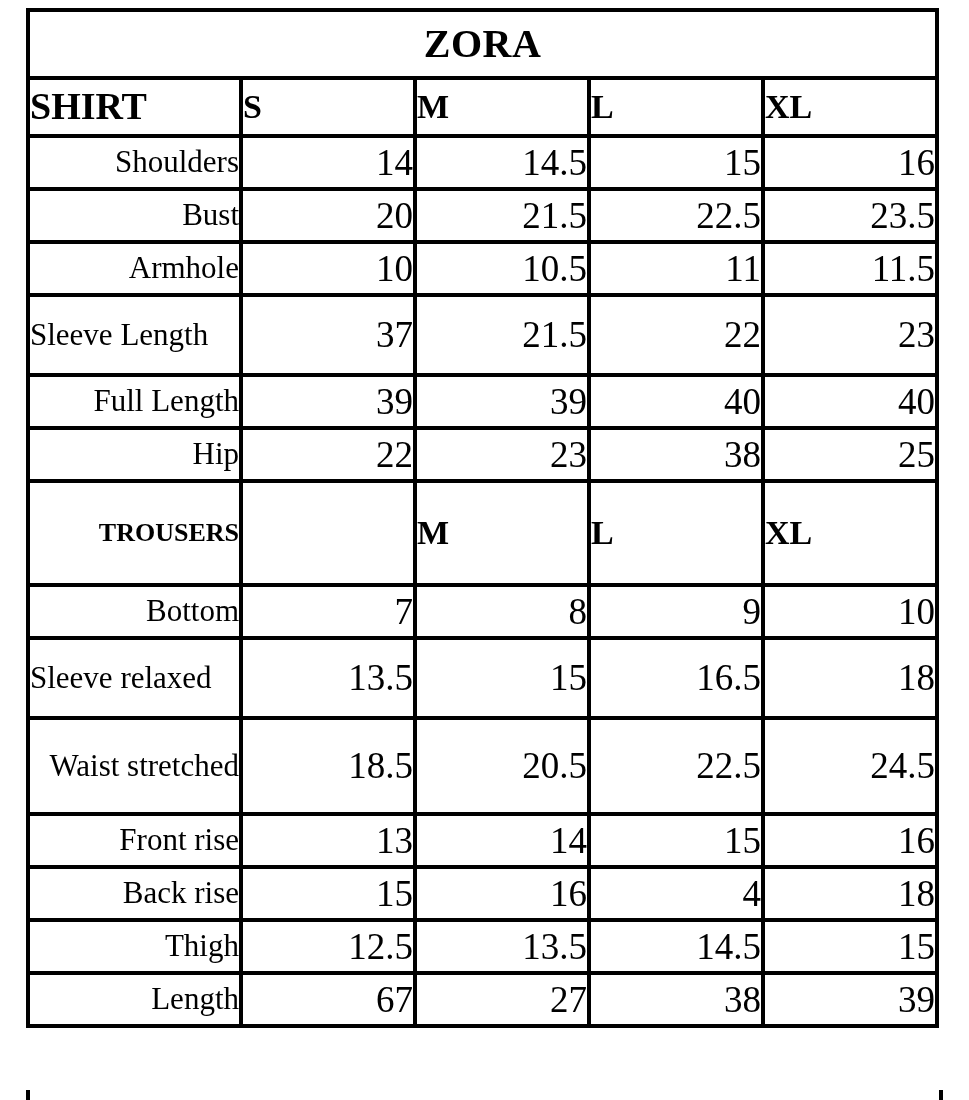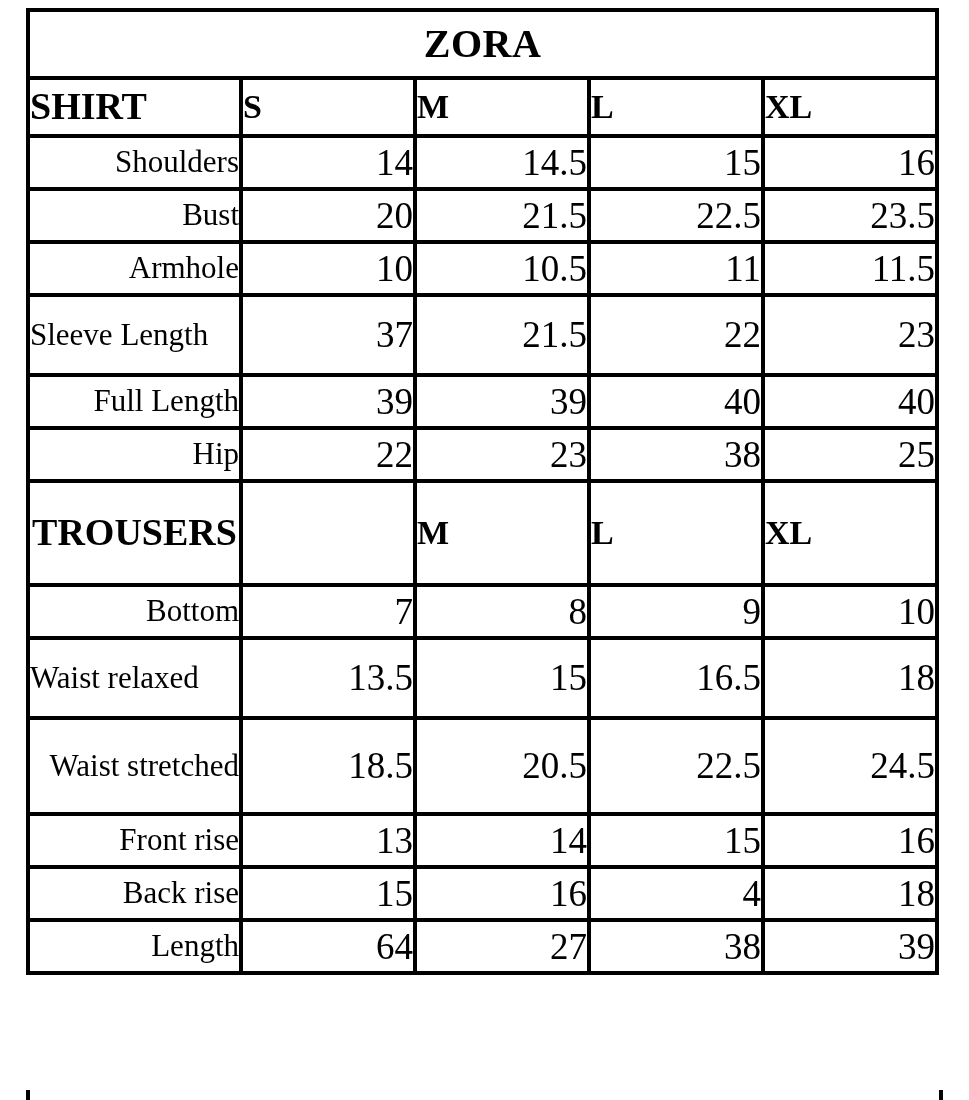--- a/index.html
+++ b/index.html
@@ -55,22 +55,22 @@
     text-align: left;
     padding: 4px 0 6px 8px;
     height: 54px;
     line-height: 1.05;
   }
   .hdr-cell.big {
     font-size: 38px;
   }
   .sect-cell {
     font-weight: bold;
-    font-size: 38px;
-    text-align: center;
+    font-size: 26px;
+    text-align: right;
     padding: 8px 0 8px 8px;
     height: 100px;
     line-height: 1.05;
     white-space: nowrap;
   }
   .sect-blank {
     height: 100px;
   }
   .sect-size {
     font-weight: bold;
@@ -206,21 +206,21 @@
 
       <tr class="r-normal">
         <td class="row-label">Bottom</td>
         <td class="row-val">7</td>
         <td class="row-val">8</td>
         <td class="row-val">9</td>
         <td class="row-val">10</td>
       </tr>
 
       <tr class="r-tall">
-        <td class="row-label tall">Waist relaxed</td>
+        <td class="row-label tall">Sleeve relaxed</td>
         <td class="row-val">13.5</td>
         <td class="row-val">15</td>
         <td class="row-val">16.5</td>
         <td class="row-val">18</td>
       </tr>
 
       <tr class="r-twoline">
         <td class="row-label two-line">Waist stretched</td>
         <td class="row-val">18.5</td>
         <td class="row-val">20.5</td>
@@ -237,24 +237,31 @@
       </tr>
 
       <tr class="r-normal">
         <td class="row-label">Back rise</td>
         <td class="row-val">15</td>
         <td class="row-val">16</td>
         <td class="row-val">4</td>
         <td class="row-val">18</td>
       </tr>
 
+      <tr class="r-normal">
+        <td class="row-label">Thigh</td>
+        <td class="row-val">12.5</td>
+        <td class="row-val">13.5</td>
+        <td class="row-val">14.5</td>
+        <td class="row-val">15</td>
+      </tr>
 
       <tr class="r-normal">
         <td class="row-label">Length</td>
-        <td class="row-val">64</td>
+        <td class="row-val">67</td>
         <td class="row-val">27</td>
         <td class="row-val">38</td>
         <td class="row-val">39</td>
       </tr>
 
     </tbody>
   </table>
 
   <div class="bottom-strip"></div>
 

